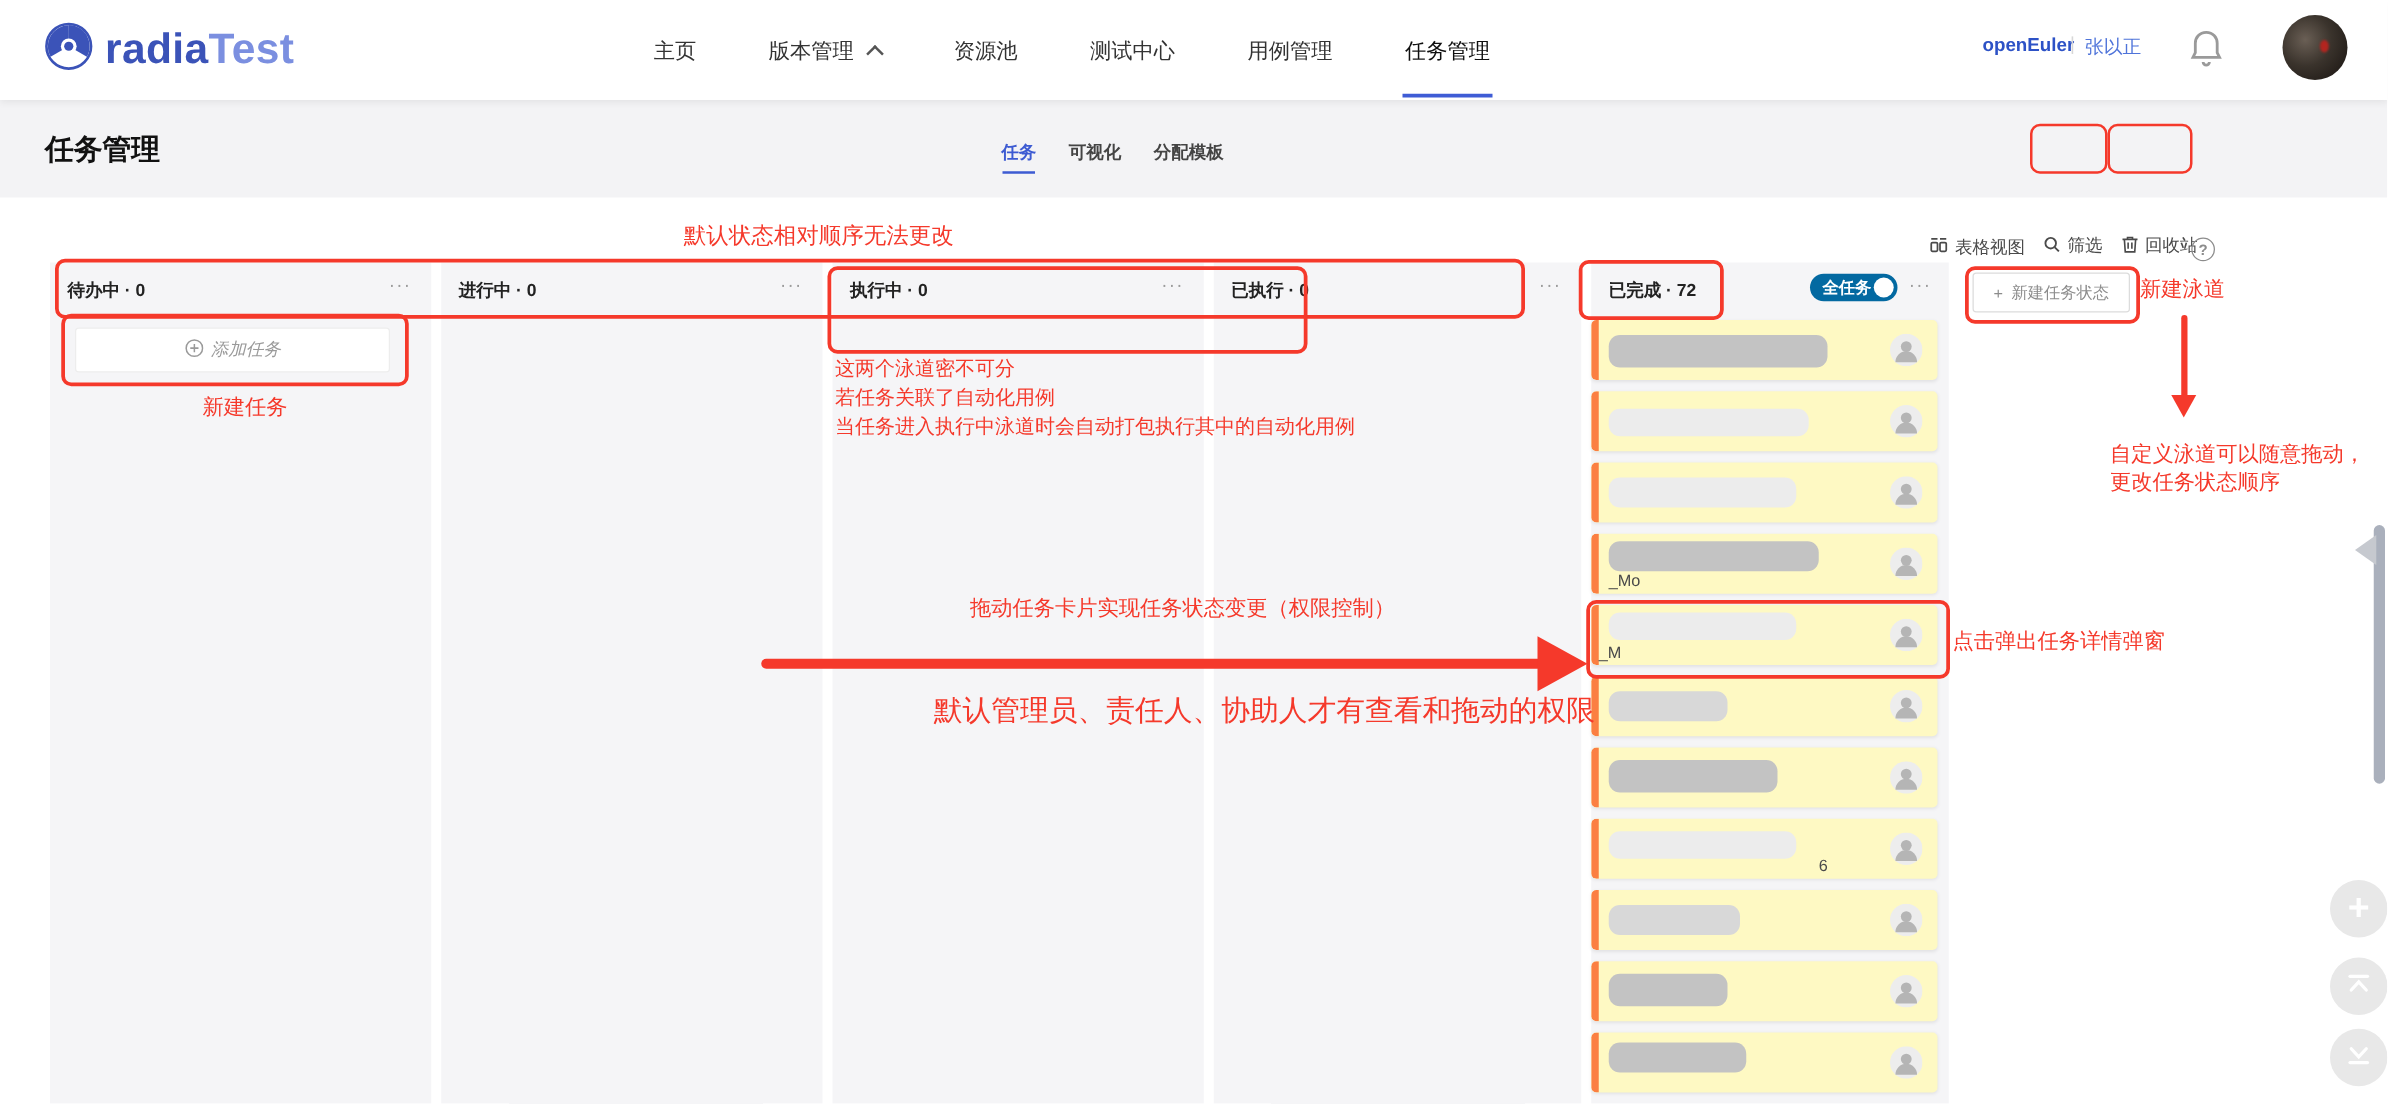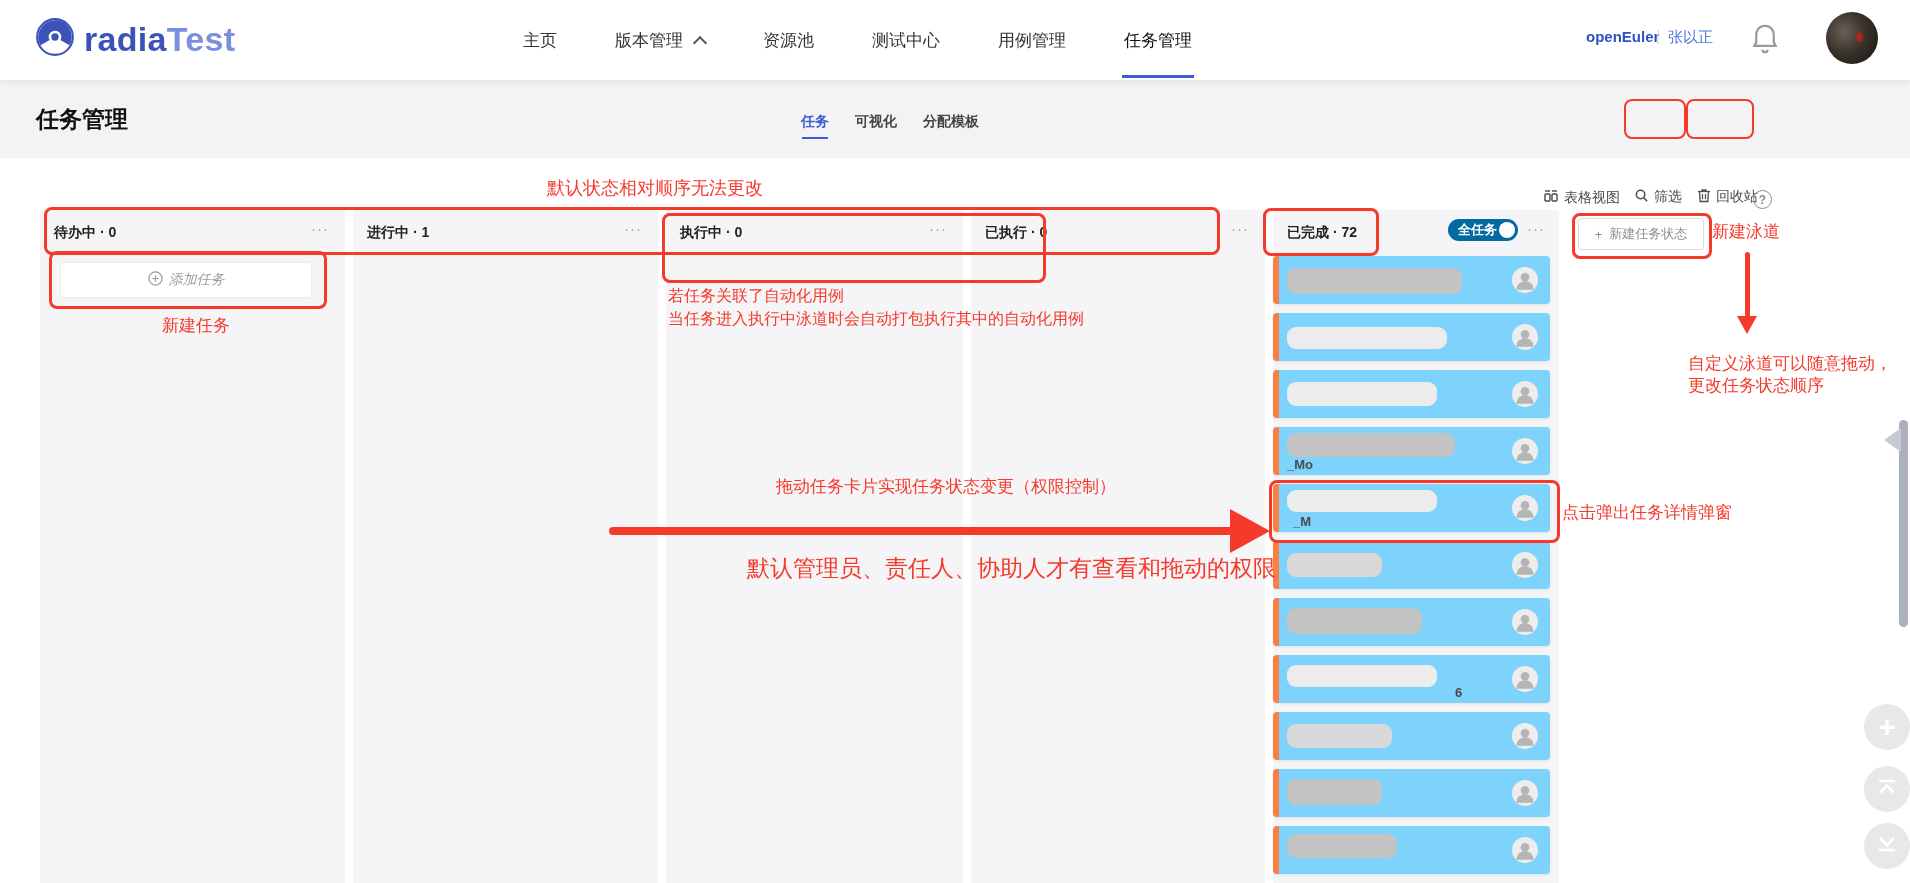--- a/index.html
+++ b/index.html
@@ -61,22 +61,22 @@
                 display:flex;align-items:center;justify-content:center;gap:6px;cursor:pointer;z-index:3;font-style:italic;}
   .new-status-btn{position:absolute;left:1578px;top:218px;width:124px;height:30px;background:#fff;
                   border:1px solid #dcdcdc;border-radius:3px;color:#8c8c8c;font-size:13px;
                   display:flex;align-items:center;justify-content:center;gap:7px;cursor:pointer;z-index:3;}
   .toggle-pill{position:absolute;left:1448px;top:219px;width:70px;height:22px;border-radius:11px;background:#0369a1;
                color:#fff;font-size:13px;font-weight:bold;display:flex;align-items:center;padding-left:10px;
                box-sizing:border-box;cursor:pointer;z-index:3;}
   .toggle-knob{position:absolute;right:3px;top:3px;width:16px;height:16px;border-radius:50%;background:#fff;}
 
   .cards{position:absolute;left:1273px;top:256px;width:277px;display:flex;flex-direction:column;gap:9px;z-index:2;}
-  .card{position:relative;height:48px;background:#7dd3fc;border-radius:4px;box-shadow:0 1px 3px rgba(0,0,0,.08);
-        overflow:hidden;cursor:pointer;flex:0 0 auto;font-weight:bold;}
+  .card{position:relative;height:48px;background:#fef9c3;border-radius:4px;box-shadow:0 1px 3px rgba(0,0,0,.08);
+        overflow:hidden;cursor:pointer;flex:0 0 auto;}
   .card-bar{position:absolute;left:0;top:0;bottom:0;width:6px;background:#fb7f42;border-radius:4px 0 0 4px;}
   .blob{position:absolute;border-radius:9px;}
   .blob.d{background:#c3c3c3;}
   .blob.m{background:#d8d8d8;}
   .blob.l{background:#ececec;}
   .frag{position:absolute;bottom:3px;font-size:13px;color:#4a4a4a;}
   .card-avatar{position:absolute;right:12px;top:11px;width:26px;height:26px;}
 
   
   .ann{position:absolute;z-index:12;color:#f5392b;white-space:nowrap;}
@@ -216,21 +216,21 @@
   </div>
 
   <div class="col col-1">
     <div class="col-header">
       <span class="col-title">待办中 · 0</span>
       <span class="col-more">···</span>
     </div>
   </div>
   <div class="col col-2">
     <div class="col-header">
-      <span class="col-title">进行中 · 1</span>
+      <span class="col-title">进行中 · 0</span>
       <span class="col-more">···</span>
     </div>
   </div>
   <div class="col col-3">
     <div class="col-header">
       <span class="col-title">执行中 · 0</span>
       <span class="col-more">···</span>
     </div>
   </div>
   <div class="col col-4">
@@ -300,21 +300,21 @@
         <span class="frag" style="left:14px">_Mo</span>
         <span class="card-avatar"><svg viewBox="0 0 24 24" width="26" height="26">
             <circle cx="12" cy="12" r="12" fill="#ededed"></circle>
             <circle cx="12" cy="9.5" r="4" fill="#b5b5b5"></circle>
             <path d="M4 21a8 8 0 0 1 16 0z" fill="#b5b5b5"></path>
           </svg></span>
       </div>
       <div class="card">
         <div class="card-bar"></div>
         <div class="blob l" style="left:14px;top:6px;width:150px;height:22px"></div>
-        <span class="frag" style="left:20px">_M</span>
+        <span class="frag" style="left:6px">_M</span>
         <span class="card-avatar"><svg viewBox="0 0 24 24" width="26" height="26">
             <circle cx="12" cy="12" r="12" fill="#ededed"></circle>
             <circle cx="12" cy="9.5" r="4" fill="#b5b5b5"></circle>
             <path d="M4 21a8 8 0 0 1 16 0z" fill="#b5b5b5"></path>
           </svg></span>
       </div>
       <div class="card">
         <div class="card-bar"></div>
         <div class="blob m" style="left:14px;top:12px;width:95px;height:24px"></div>
         <span class="card-avatar"><svg viewBox="0 0 24 24" width="26" height="26">
@@ -376,20 +376,21 @@
   <div class="ann-box box-done"></div>
   <div class="ann-box box-filter"></div>
   <div class="ann-box box-recycle"></div>
   <div class="ann-box box-addtask"></div>
   <div class="ann-box box-newstatus"></div>
   <div class="ann-box box-card"></div>
 
   <div class="ann t-order">默认状态相对顺序无法更改</div>
   <div class="ann t-newtask">新建任务</div>
   <div class="ann t-lanes">
+    <div>这两个泳道密不可分</div>
     <div>若任务关联了自动化用例</div>
     <div>当任务进入执行中泳道时会自动打包执行其中的自动化用例</div>
   </div>
   <div class="ann t-drag">拖动任务卡片实现任务状态变更（权限控制）</div>
   <div class="ann t-perm">默认管理员、责任人、协助人才有查看和拖动的权限</div>
   <div class="ann t-detail">点击弹出任务详情弹窗</div>
   <div class="ann t-newlane">新建泳道</div>
   <div class="ann t-custom">
     <div>自定义泳道可以随意拖动，</div>
     <div>更改任务状态顺序</div>

